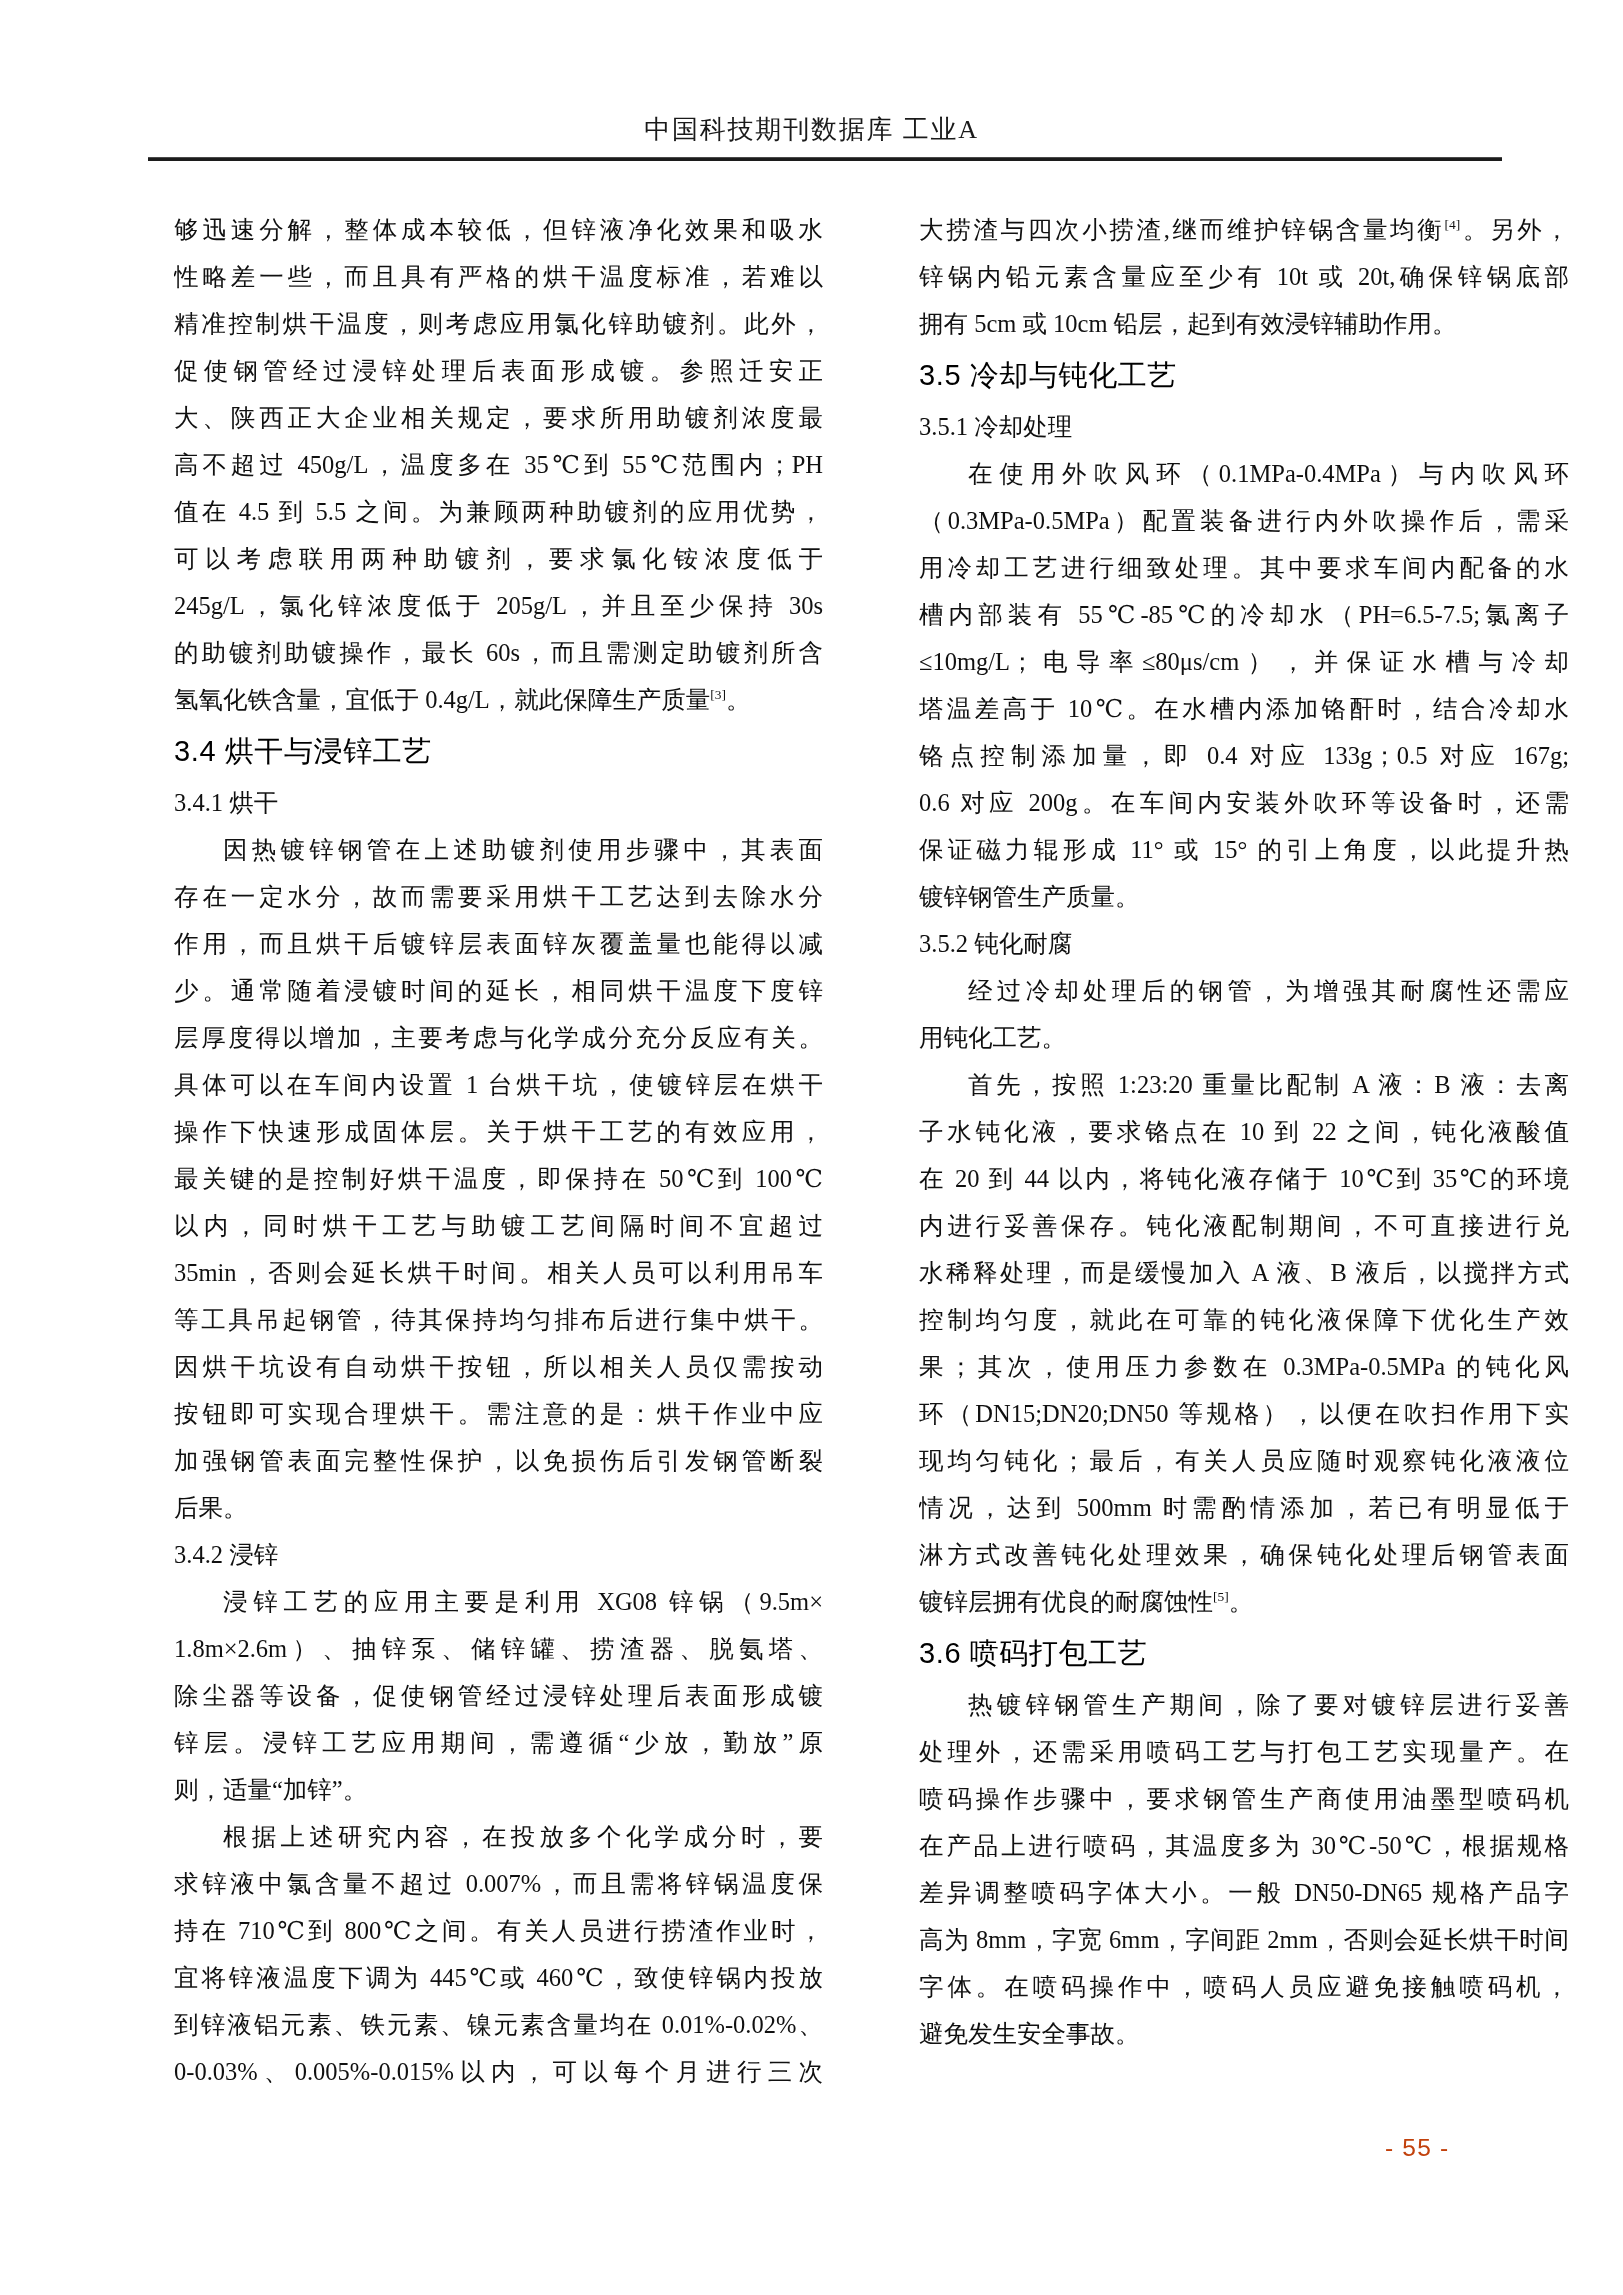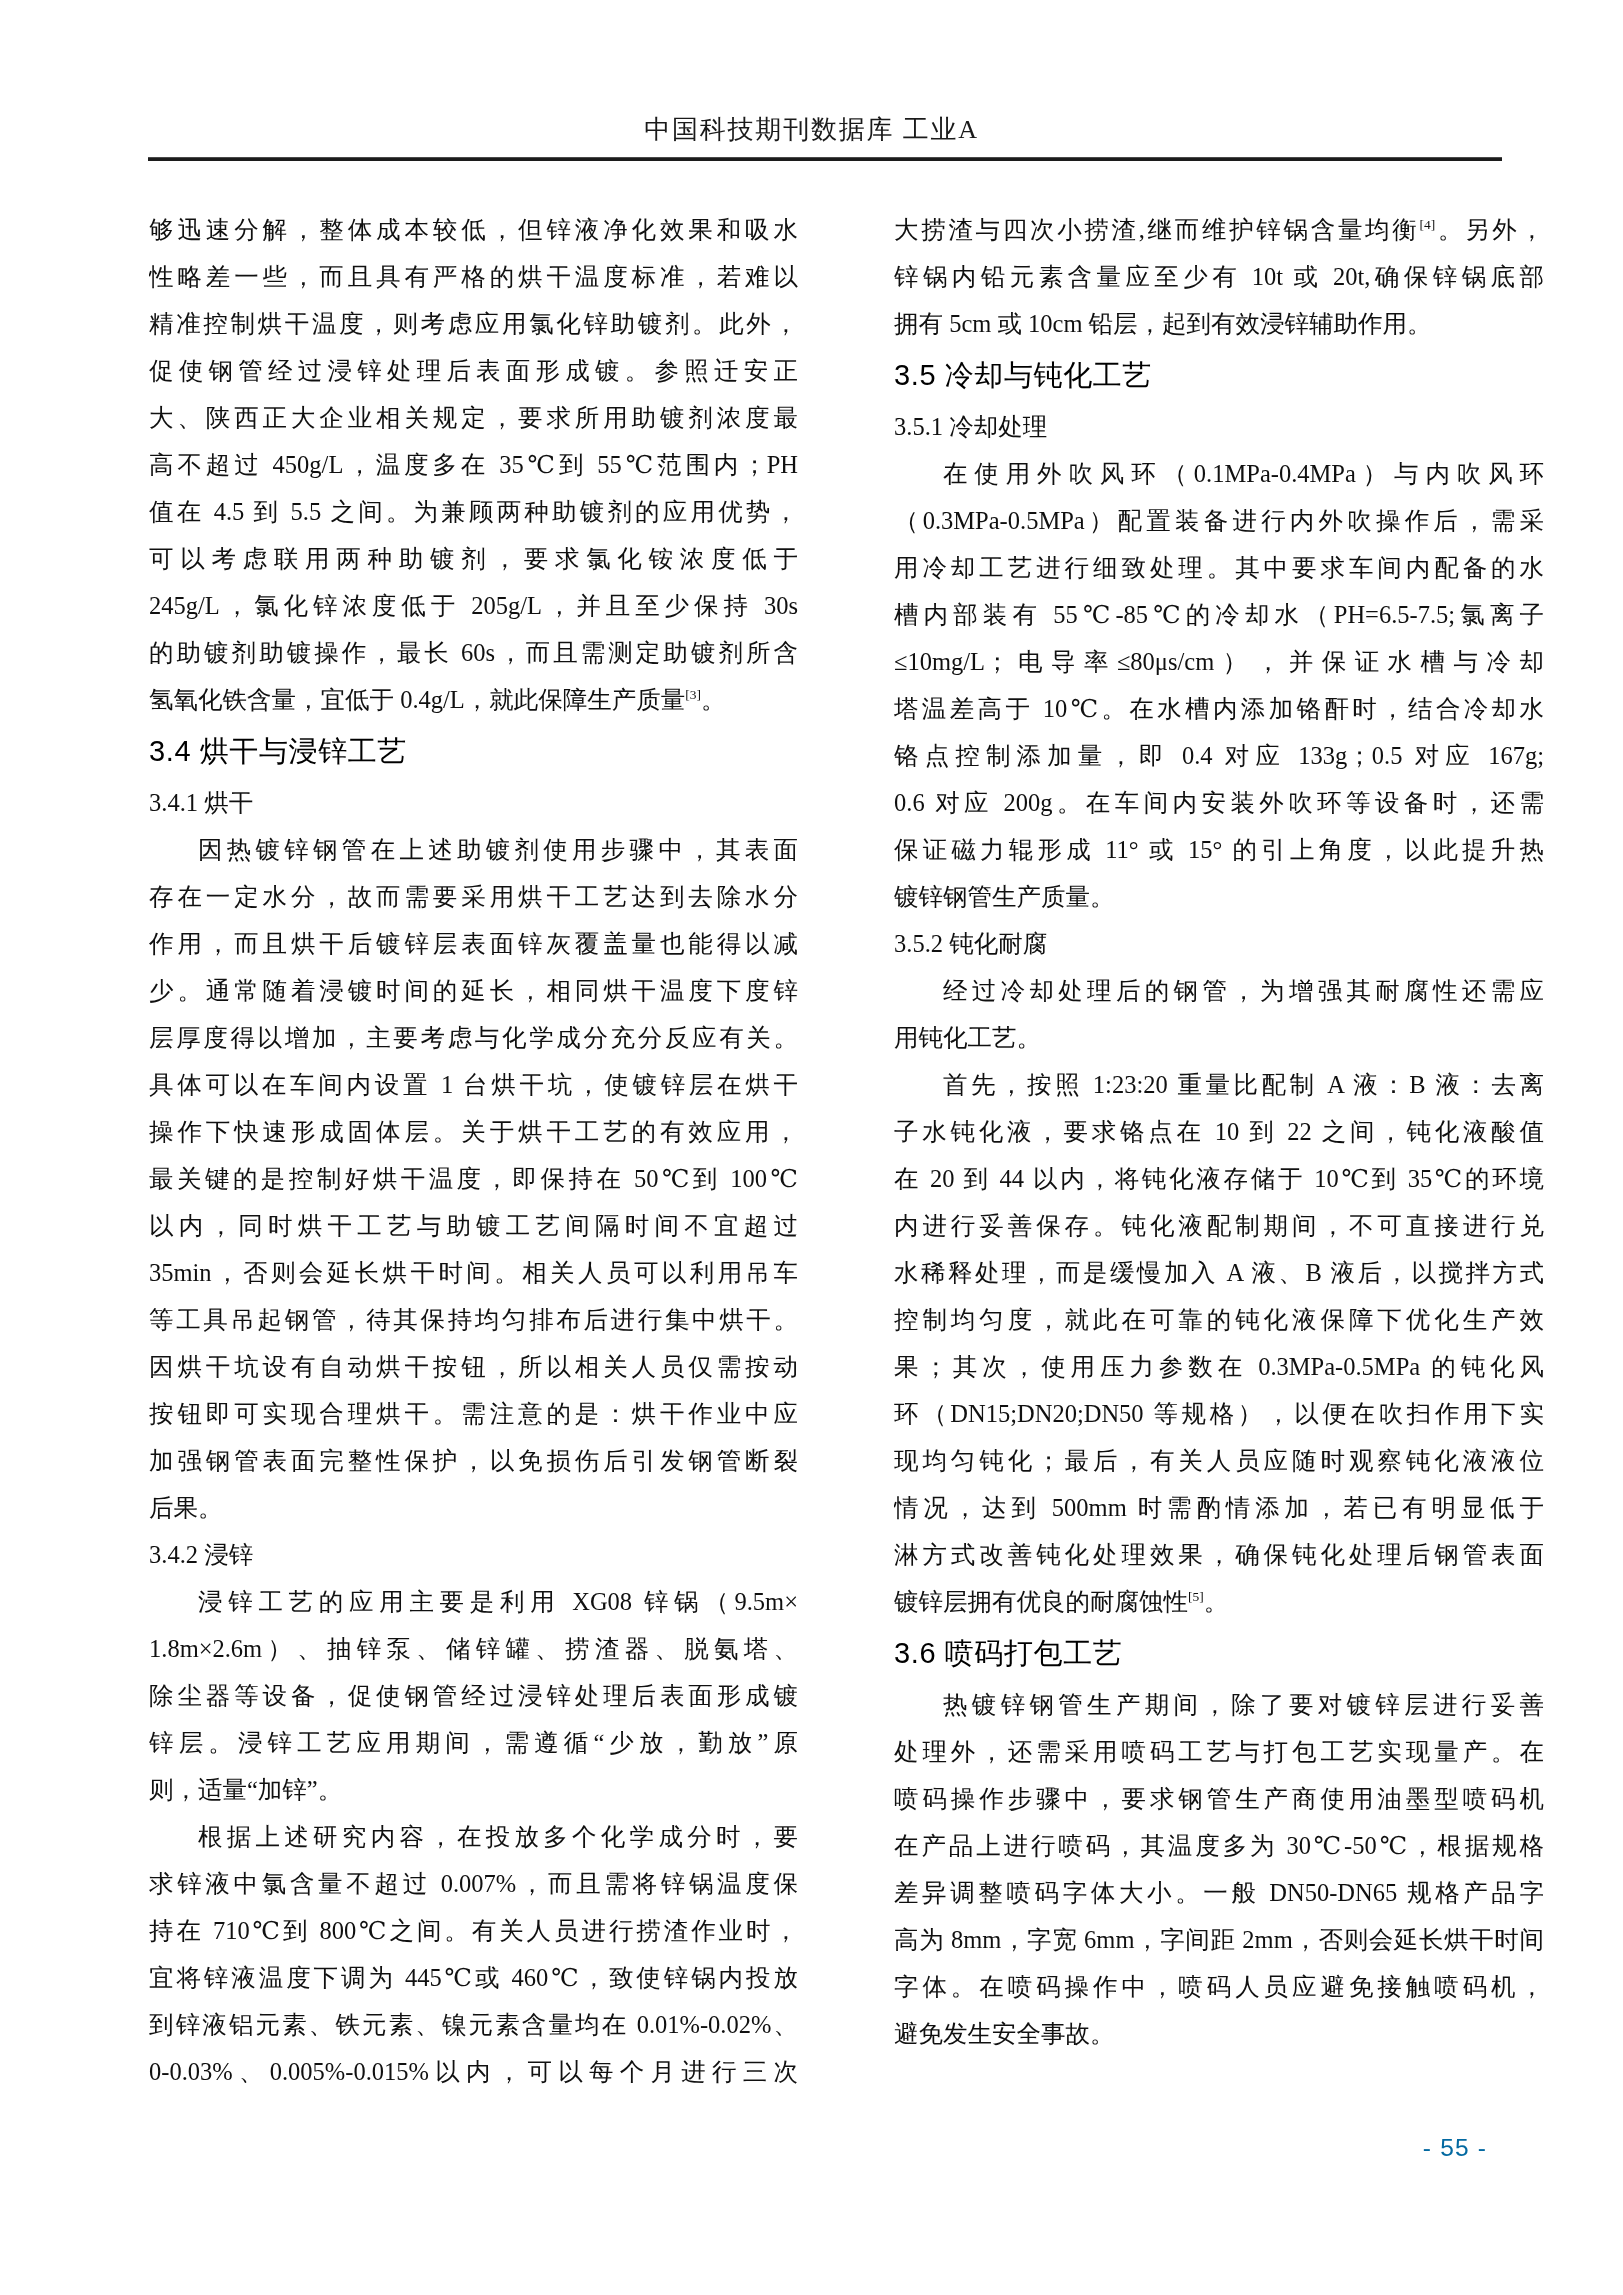--- a/index.html
+++ b/index.html
@@ -18,21 +18,21 @@
     font-size:26px;
     letter-spacing:1.8px;
     color:#1a1a1a;
   }
   .header-rule{
     position:absolute;top:157px;left:148px;
     width:1354px;height:2.9px;
     background:#1c1c1c;
     border-top:1.2px solid #4a4a4a;
   }
-  .column{position:absolute;top:206px;}
+  .column{position:absolute;top:206px;margin-left:25px;}
   .column.left{left:149px;width:649px;}
   .column.right{left:894px;width:650px;}
   .line{
     height:47px;line-height:47px;
     font-size:24.5px;
     text-align:justify;
     text-align-last:justify;
     overflow:hidden;
     white-space:normal;
   }
@@ -48,25 +48,24 @@
     letter-spacing:0.6px;
     color:#000000;
   }
   .line sup{
     font-size:0.55em;
     vertical-align:super;
     line-height:0;
   }
   .footer-page{
     position:absolute;top:2134px;left:1385px;width:140px;
-    text-align:center;
     font-size:24.5px;
     letter-spacing:1.2px;
     font-family:"Liberation Sans","DejaVu Sans",sans-serif;
-    color:#0369a1;
+    color:#c2410c;
   }
 </style>
 </head>
 <body>
 
 <div id="page" style="background: rgb(255, 255, 255); color: rgb(16, 16, 16);">
   <div class="header-title">中国科技期刊数据库 工业A</div>
   <div class="header-rule" style="background: rgb(28, 28, 28);"></div>
 
   <div class="column left">

